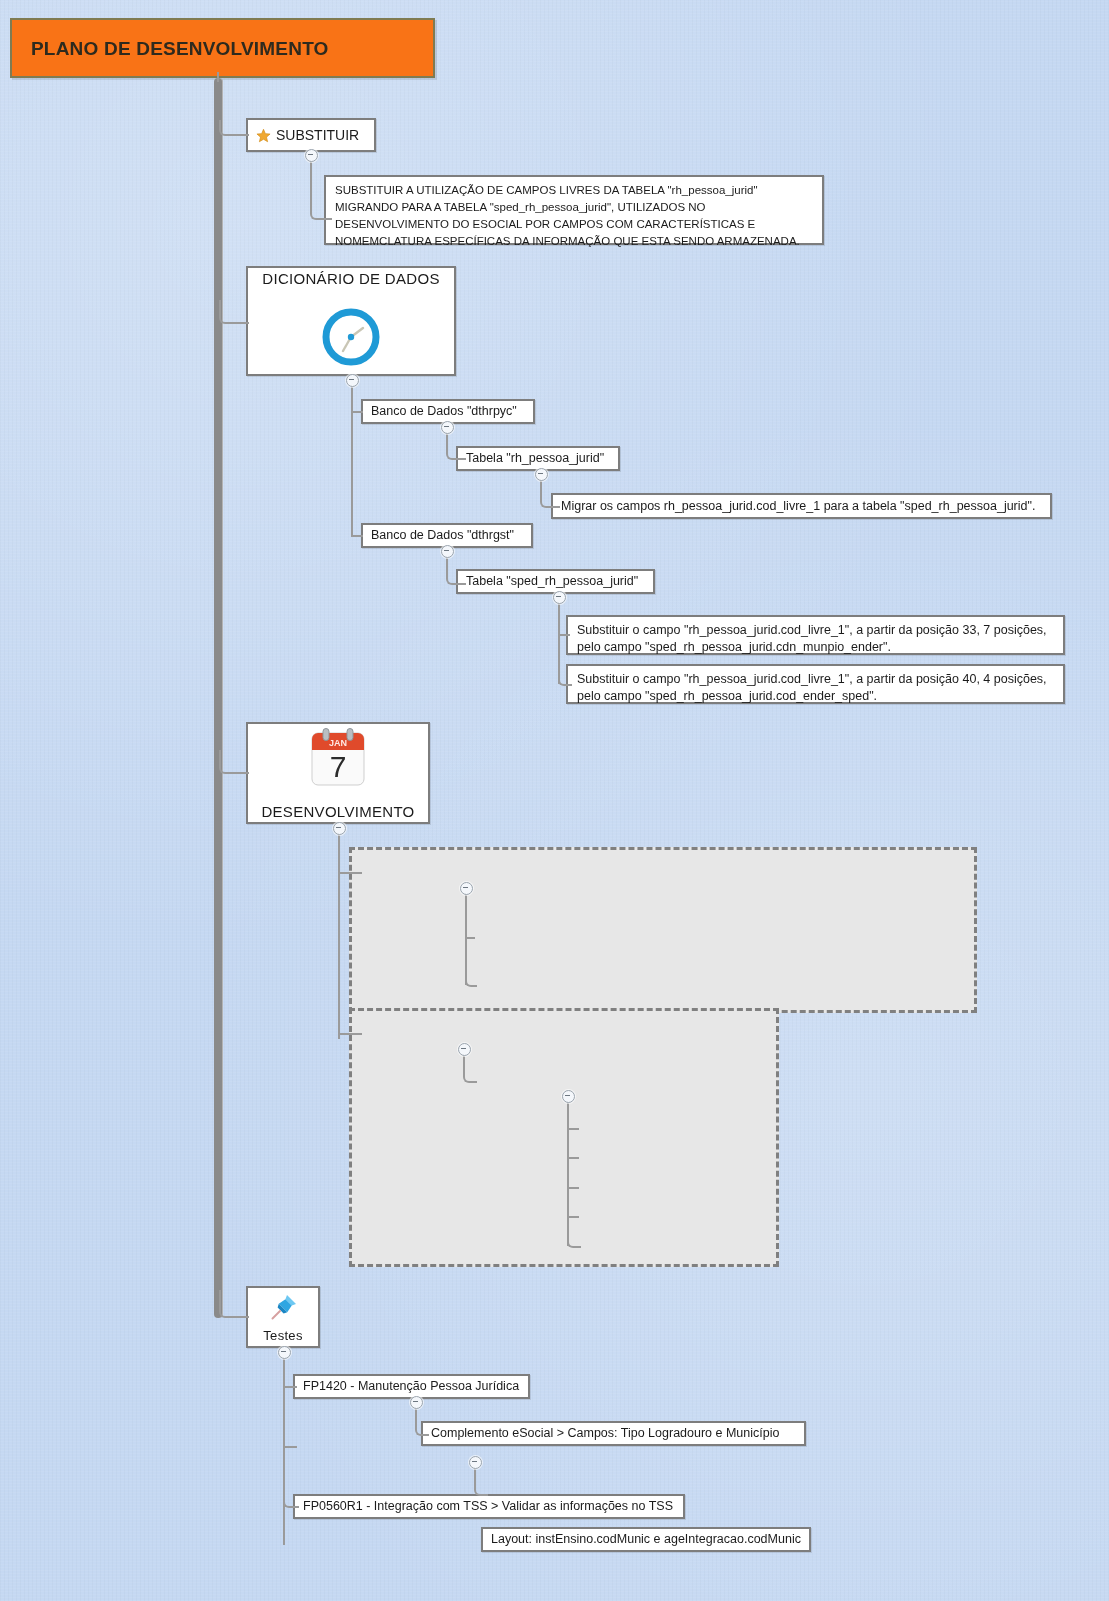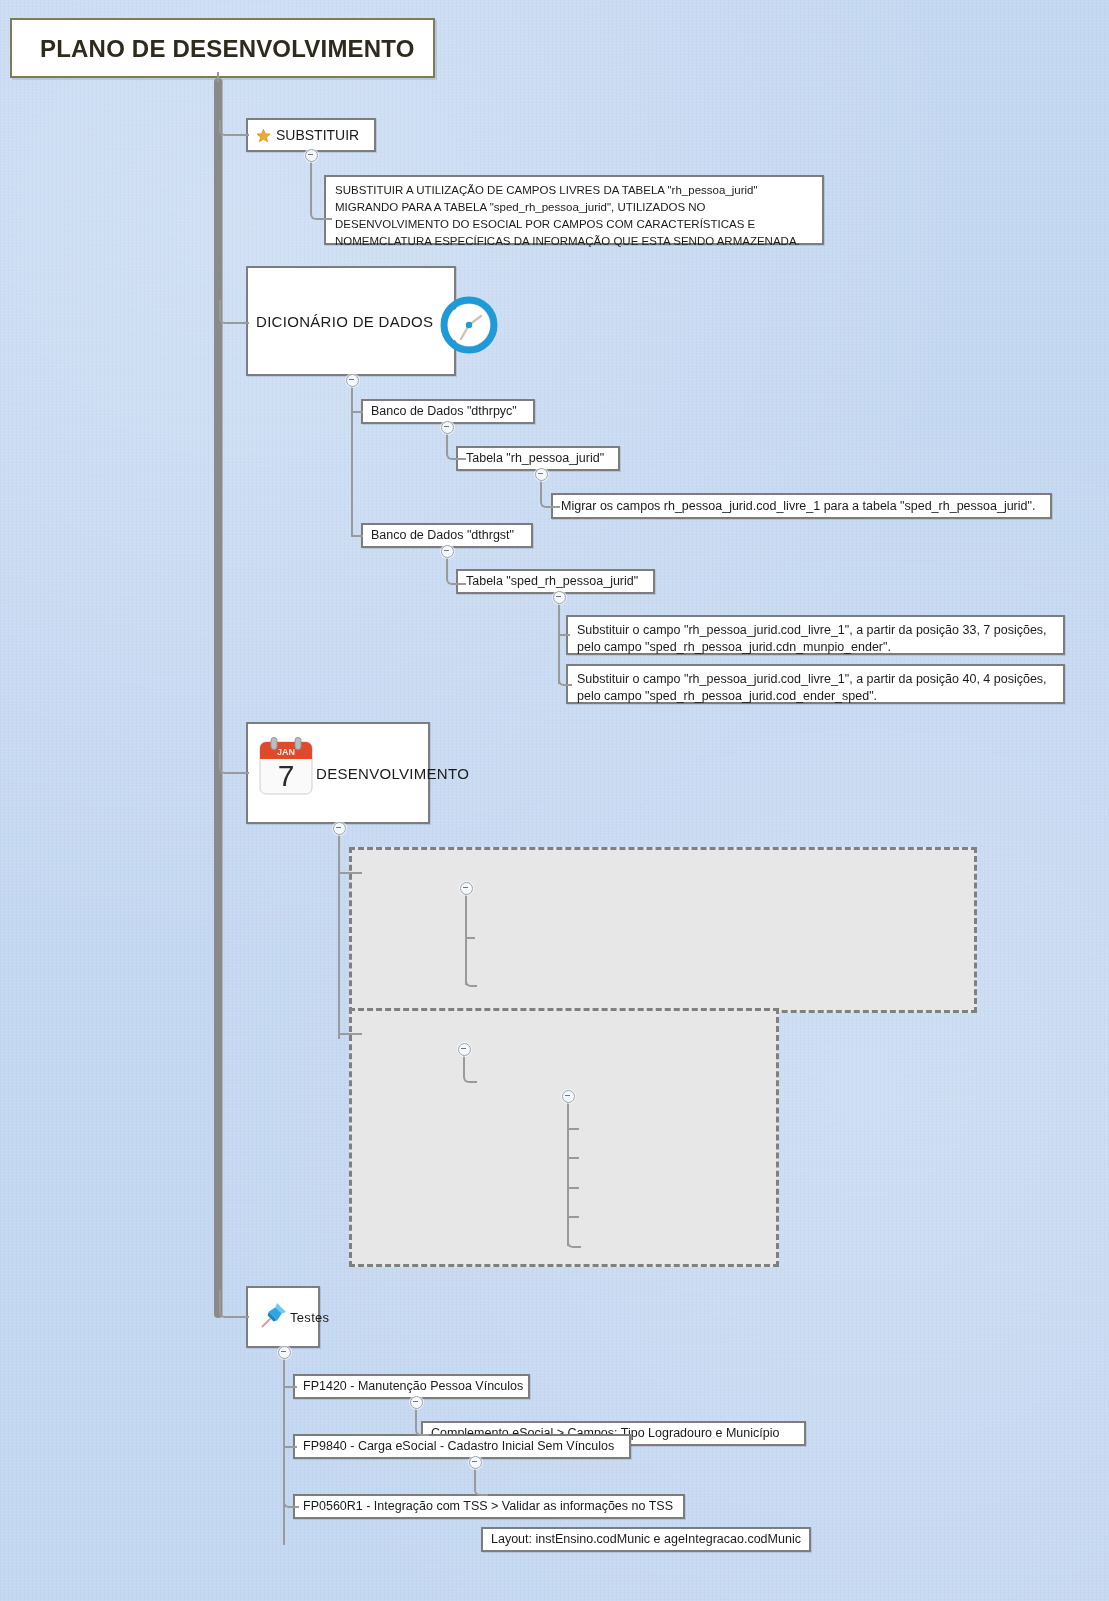--- a/index.html
+++ b/index.html
@@ -30,28 +30,28 @@
     display:flex;align-items:center;
     padding:3px 8px;
     white-space:nowrap;
   }
   .node.multi{white-space:normal;align-items:flex-start;padding:5px 9px;display:block;}
   .node.multi .txt{display:block;line-height:17px;}
 
   
   #root-node{
     left:10px;top:18px;width:425px;height:60px;
-    background:#ffffff;border:2px solid #7f7b52;
-    font-size:24px;font-weight:bold;letter-spacing:.2px;color:#2e2a1e;
-    padding-left:28px;box-shadow:2px 2px 0 rgba(0,0,0,.10);
+    background:#f97316;border:2px solid #7f7b52;
+    font-size:19px;font-weight:bold;letter-spacing:.2px;color:#2e2a1e;
+    padding-left:19px;box-shadow:2px 2px 0 rgba(0,0,0,.10);
   }
 
   
   .bignode{
-    display:flex;flex-direction:row;align-items:center;justify-content:space-between;
+    display:flex;flex-direction:column;align-items:center;justify-content:space-between;
     white-space:nowrap;
   }
   .bignode .cap{font-size:15px;letter-spacing:.3px;}
 
   
   .trunk{
     position:absolute;z-index:1;background:#8a8a8a;border-radius:4px;
     box-shadow:inset -1px 0 0 rgba(255,255,255,.35);
   }
   .vline{position:absolute;z-index:1;width:2px;background:#9a9a9a;}
@@ -245,32 +245,29 @@
         <line x1="14" y1="20" x2="6.5" y2="27.5" stroke="#d6a0a0" stroke-width="2" stroke-linecap="round"></line>
       </svg>
     </span>
     <span class="cap" style="font-size:13px">Testes</span>
   </div>
   <div class="toggle" style="left:278px;top:1346px;"></div>
   <div class="vline" style="left:283px;top:1355px;height:190px;"></div>
 
   <div class="hline" style="left:283px;top:1386px;width:14px;"></div>
   <div class="node" style="left:293px;top:1374px;width:237px;height:25px;">
-    <span>FP1420 - Manutenção Pessoa Vínculos</span>
+    <span>FP1420 - Manutenção Pessoa Jurídica</span>
   </div>
   <div class="toggle" style="left:410px;top:1396px;"></div>
   <div class="elbow" style="left:415px;top:1405px;width:12px;height:29px;"></div>
   <div class="node" style="left:421px;top:1421px;width:385px;height:25px;">
     <span>Complemento eSocial &gt; Campos: Tipo Logradouro e Município</span>
   </div>
 
   <div class="hline" style="left:283px;top:1446px;width:14px;"></div>
-  <div class="node" style="left:293px;top:1434px;width:338px;height:25px;">
-    <span>FP9840 - Carga eSocial  -  Cadastro Inicial Sem Vínculos</span>
-  </div>
   <div class="toggle" style="left:469px;top:1456px;"></div>
   <div class="elbow" style="left:474px;top:1465px;width:12px;height:29px;"></div>
   <div class="node" style="left:481px;top:1481px;width:330px;height:25px;margin-top:46px;">
     <span>Layout: instEnsino.codMunic e ageIntegracao.codMunic</span>
   </div>
 
   <div class="elbow" style="left:283px;top:1446px;width:14px;height:60px;"></div>
   <div class="node" style="left:293px;top:1494px;width:392px;height:25px;align-items:center;">
     <span>FP0560R1 - Integração com TSS &gt; Validar as informações no TSS</span>
   </div>

